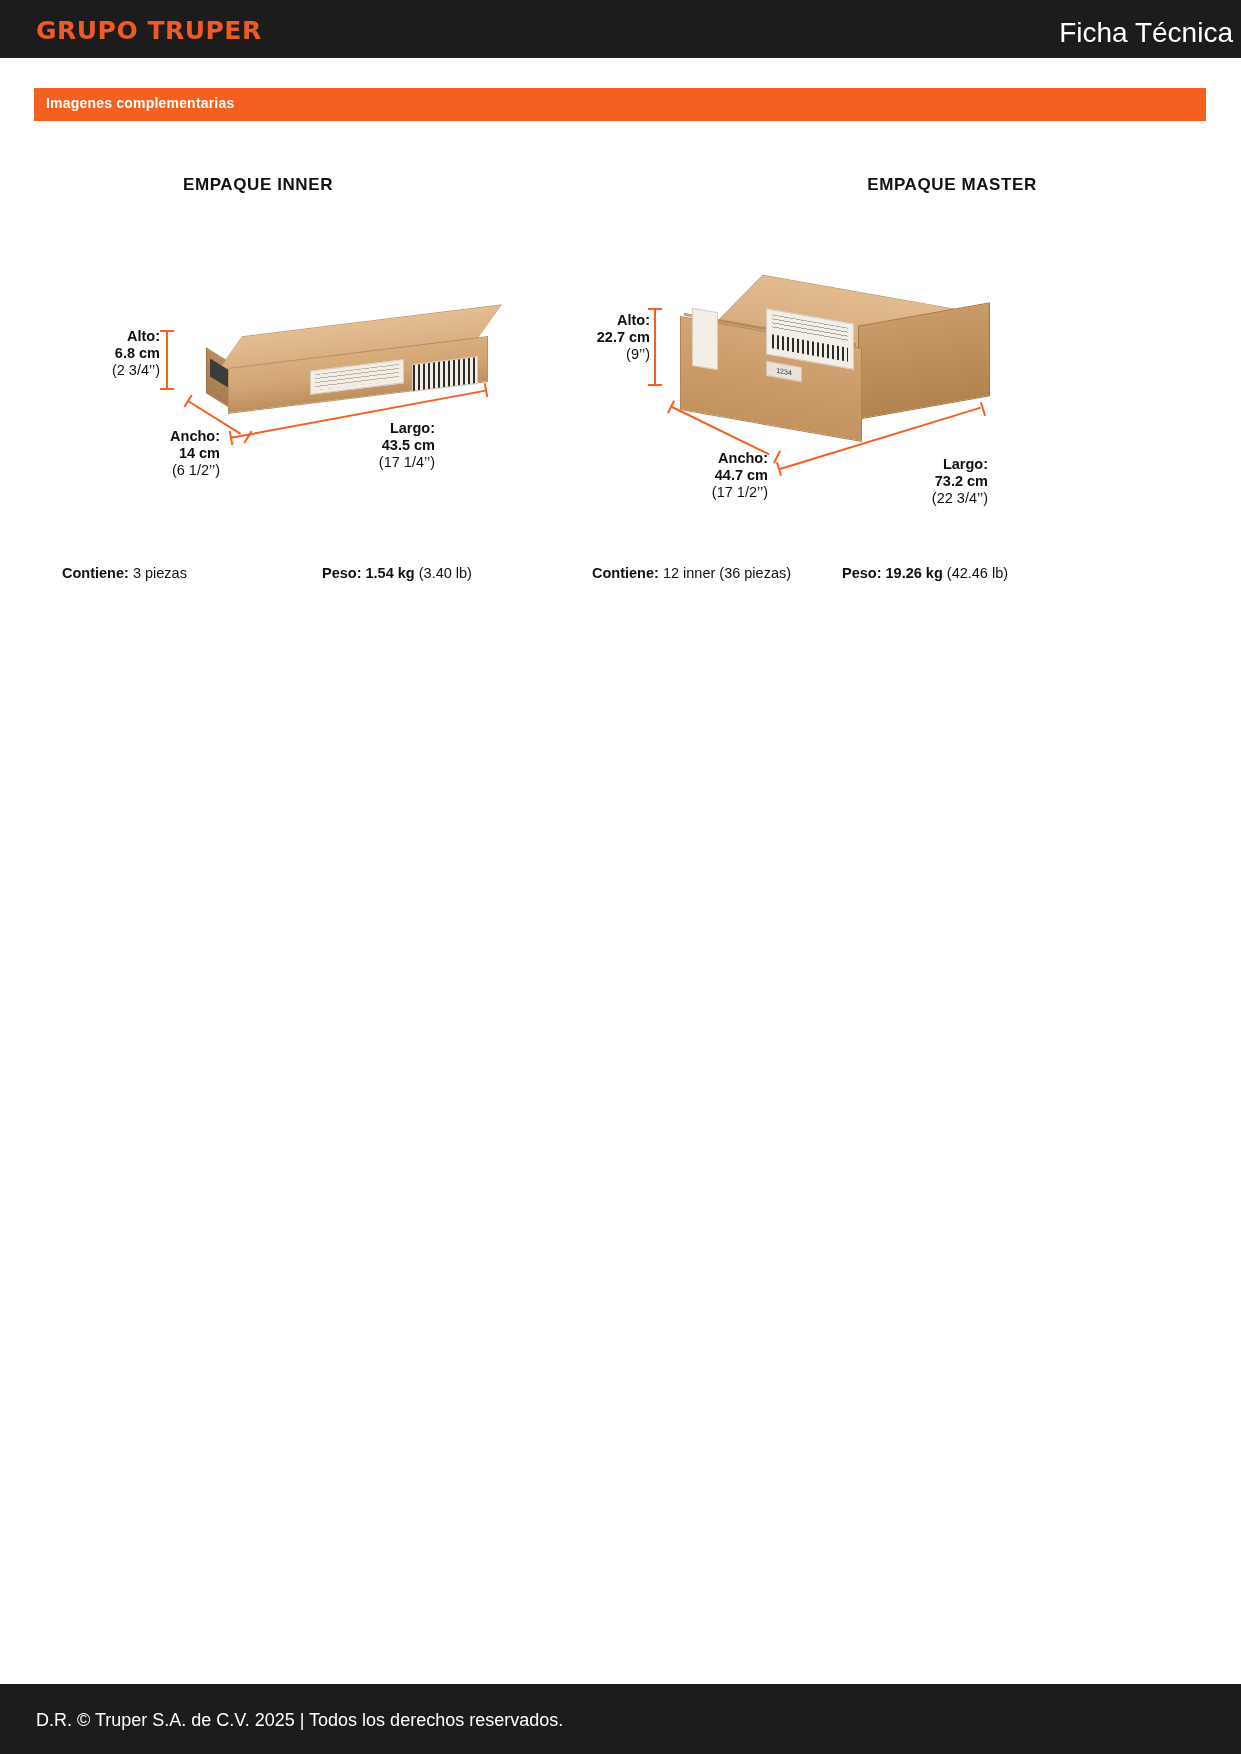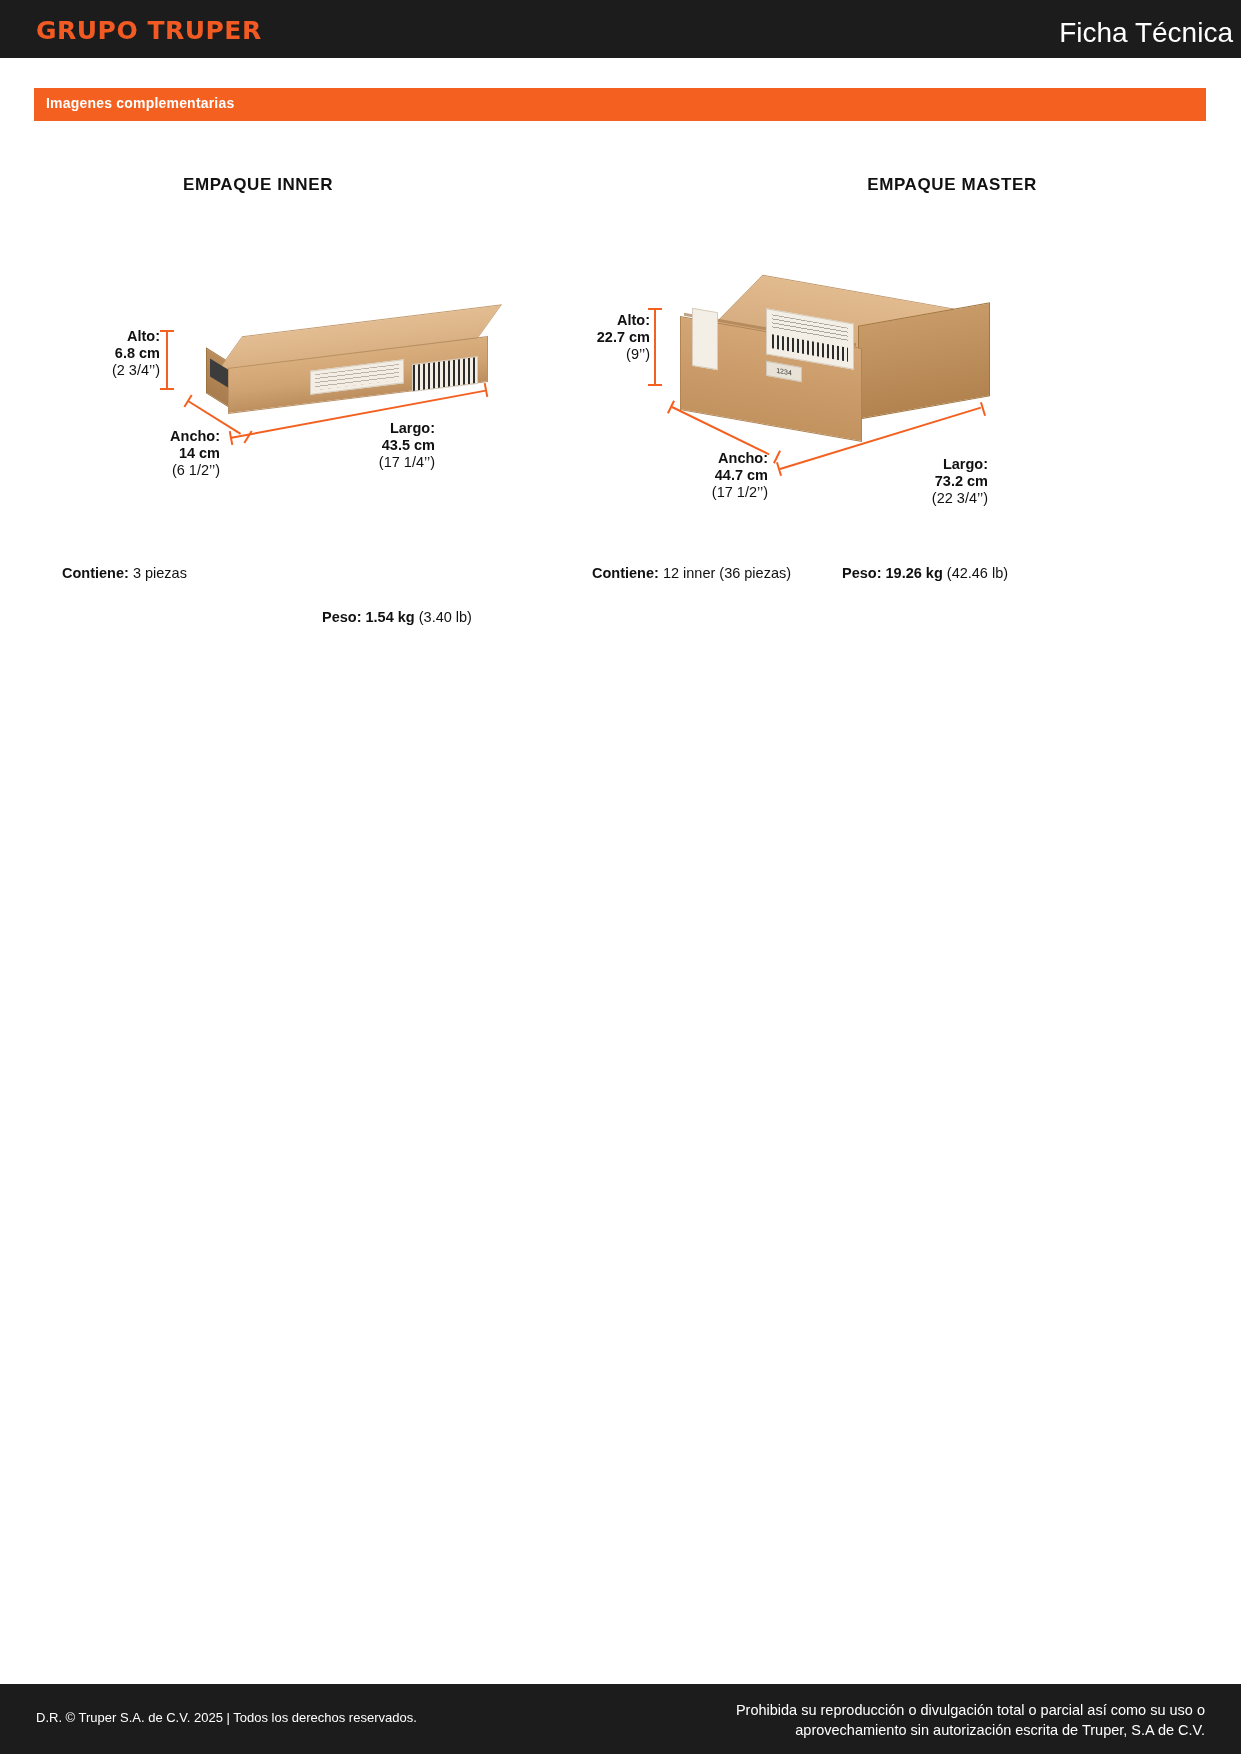--- a/index.html
+++ b/index.html
@@ -266,21 +266,21 @@
     top: 1684px;
     width: 1241px;
     height: 70px;
     background: #1c1c1c;
   }
   .footer-left {
     position: absolute;
     left: 36px;
     top: 26px;
     color: #ffffff;
-    font-size: 13px;
+    font-size: 18px;
   }
   .footer-right {
     position: absolute;
     right: 36px;
     top: 16px;
     width: 520px;
     text-align: right;
     color: #ffffff;
     font-size: 14.5px;
     line-height: 20px;
@@ -340,21 +340,21 @@
   <div class="dimtext" style="left:265px; top:270px; width:130px;">
     <b>Largo:</b><br>
     <b>43.5 cm</b><br>
     <span class="dim-unit">(17 1/4’’)</span>
   </div>
 
   <div class="infoline" style="left:22px; top:415px;">
     <b>Contiene:</b>
     <span>3 piezas</span>
   </div>
-  <div class="infoline" style="left:282px; top:415px;margin-top:44px;">
+  <div class="infoline" style="left:282px; top:415px;">
     <b>Peso:</b>
     <b>1.54 kg</b>
     <span>(3.40 lb)</span>
   </div>
 </div>
 
 <div class="pack pack-master">
 
   <div class="pack-title">EMPAQUE MASTER</div>
 
@@ -404,17 +404,13 @@
   </div>
   <div class="infoline" style="left:232px; top:415px;">
     <b>Peso:</b>
     <b>19.26 kg</b>
     <span>(42.46 lb)</span>
   </div>
 </div>
 
 <div class="footer">
   <div class="footer-left">D.R. © Truper S.A. de C.V. 2025 | Todos los derechos reservados.</div>
-  <div class="footer-right">
-    <span>Prohibida su reproducción o divulgación total o parcial así como su uso o</span><br>
-    <span>aprovechamiento sin autorización escrita de Truper, S.A de C.V.</span>
-  </div>
 </div>
 
 </body></html>

